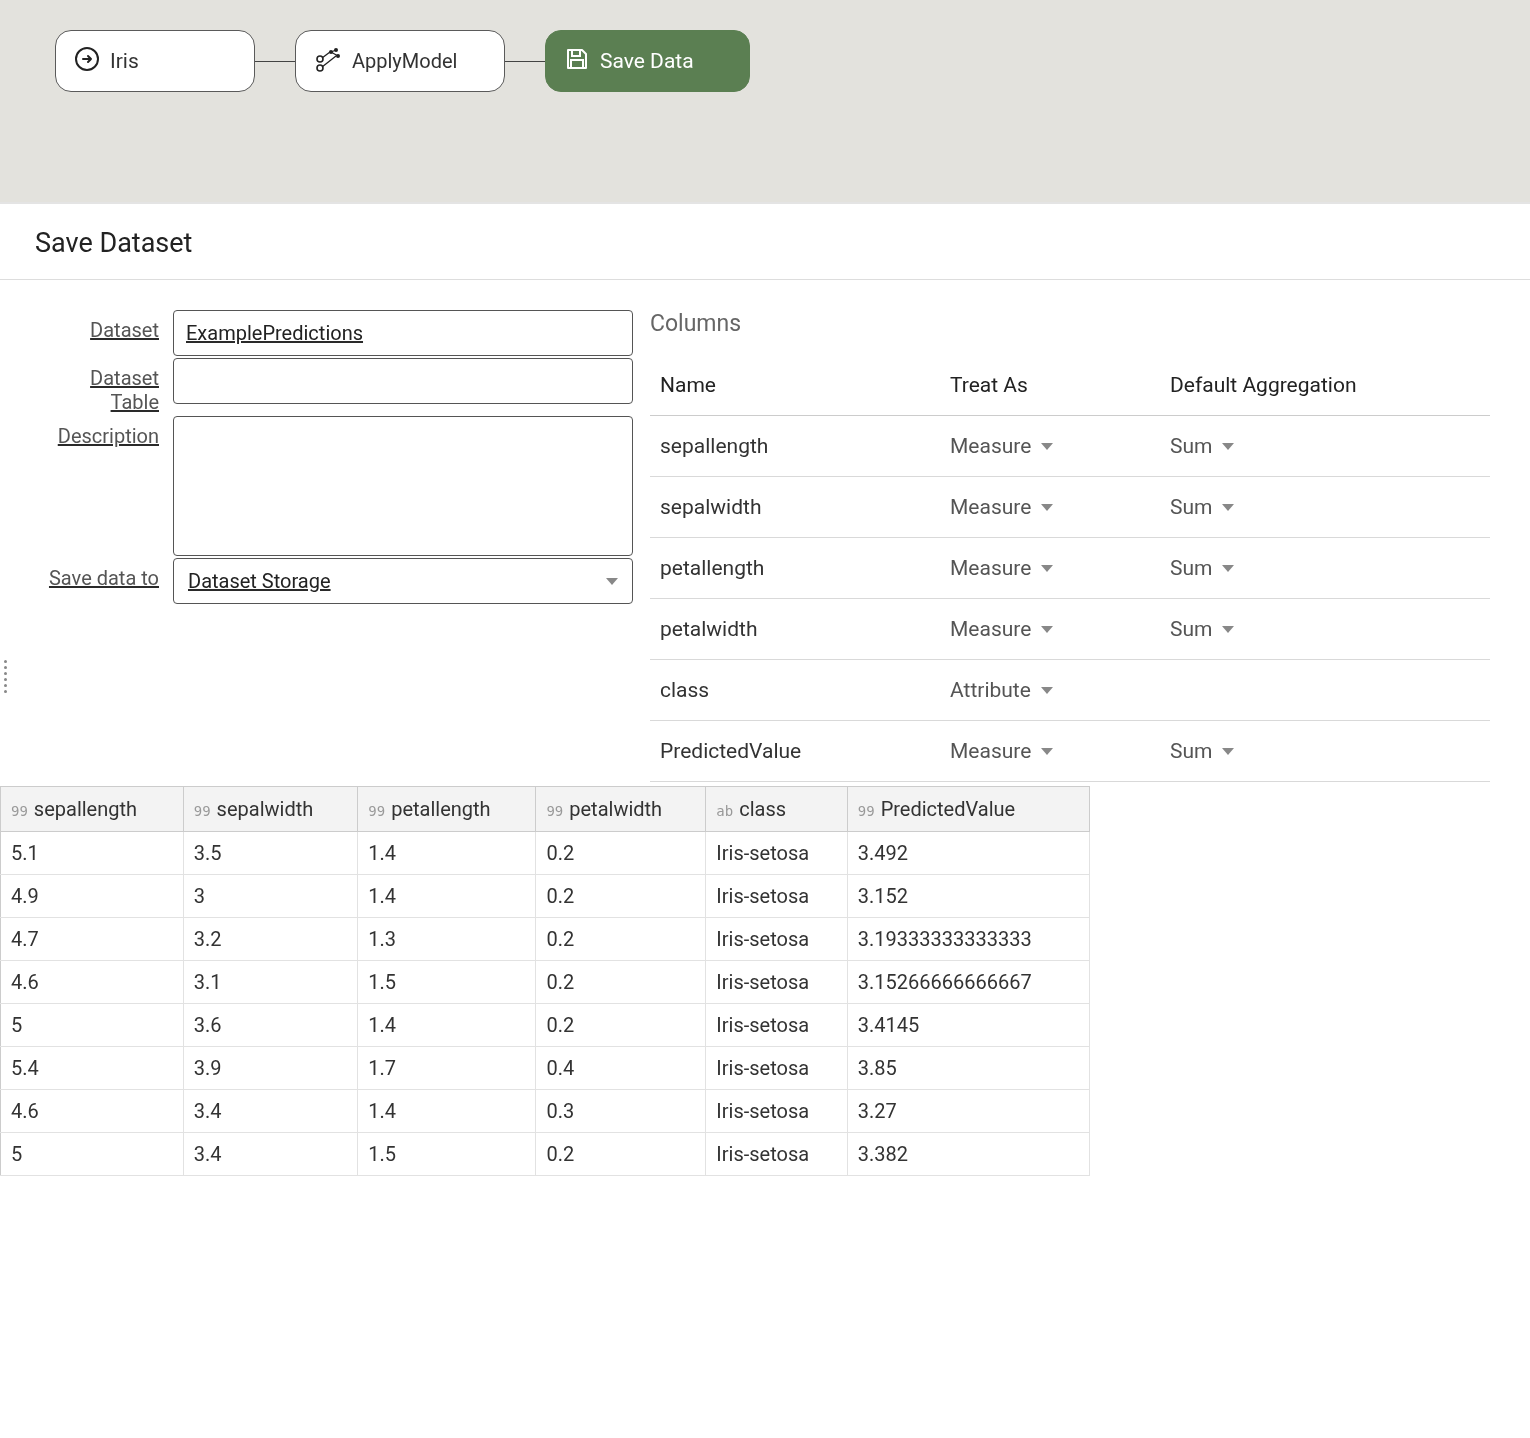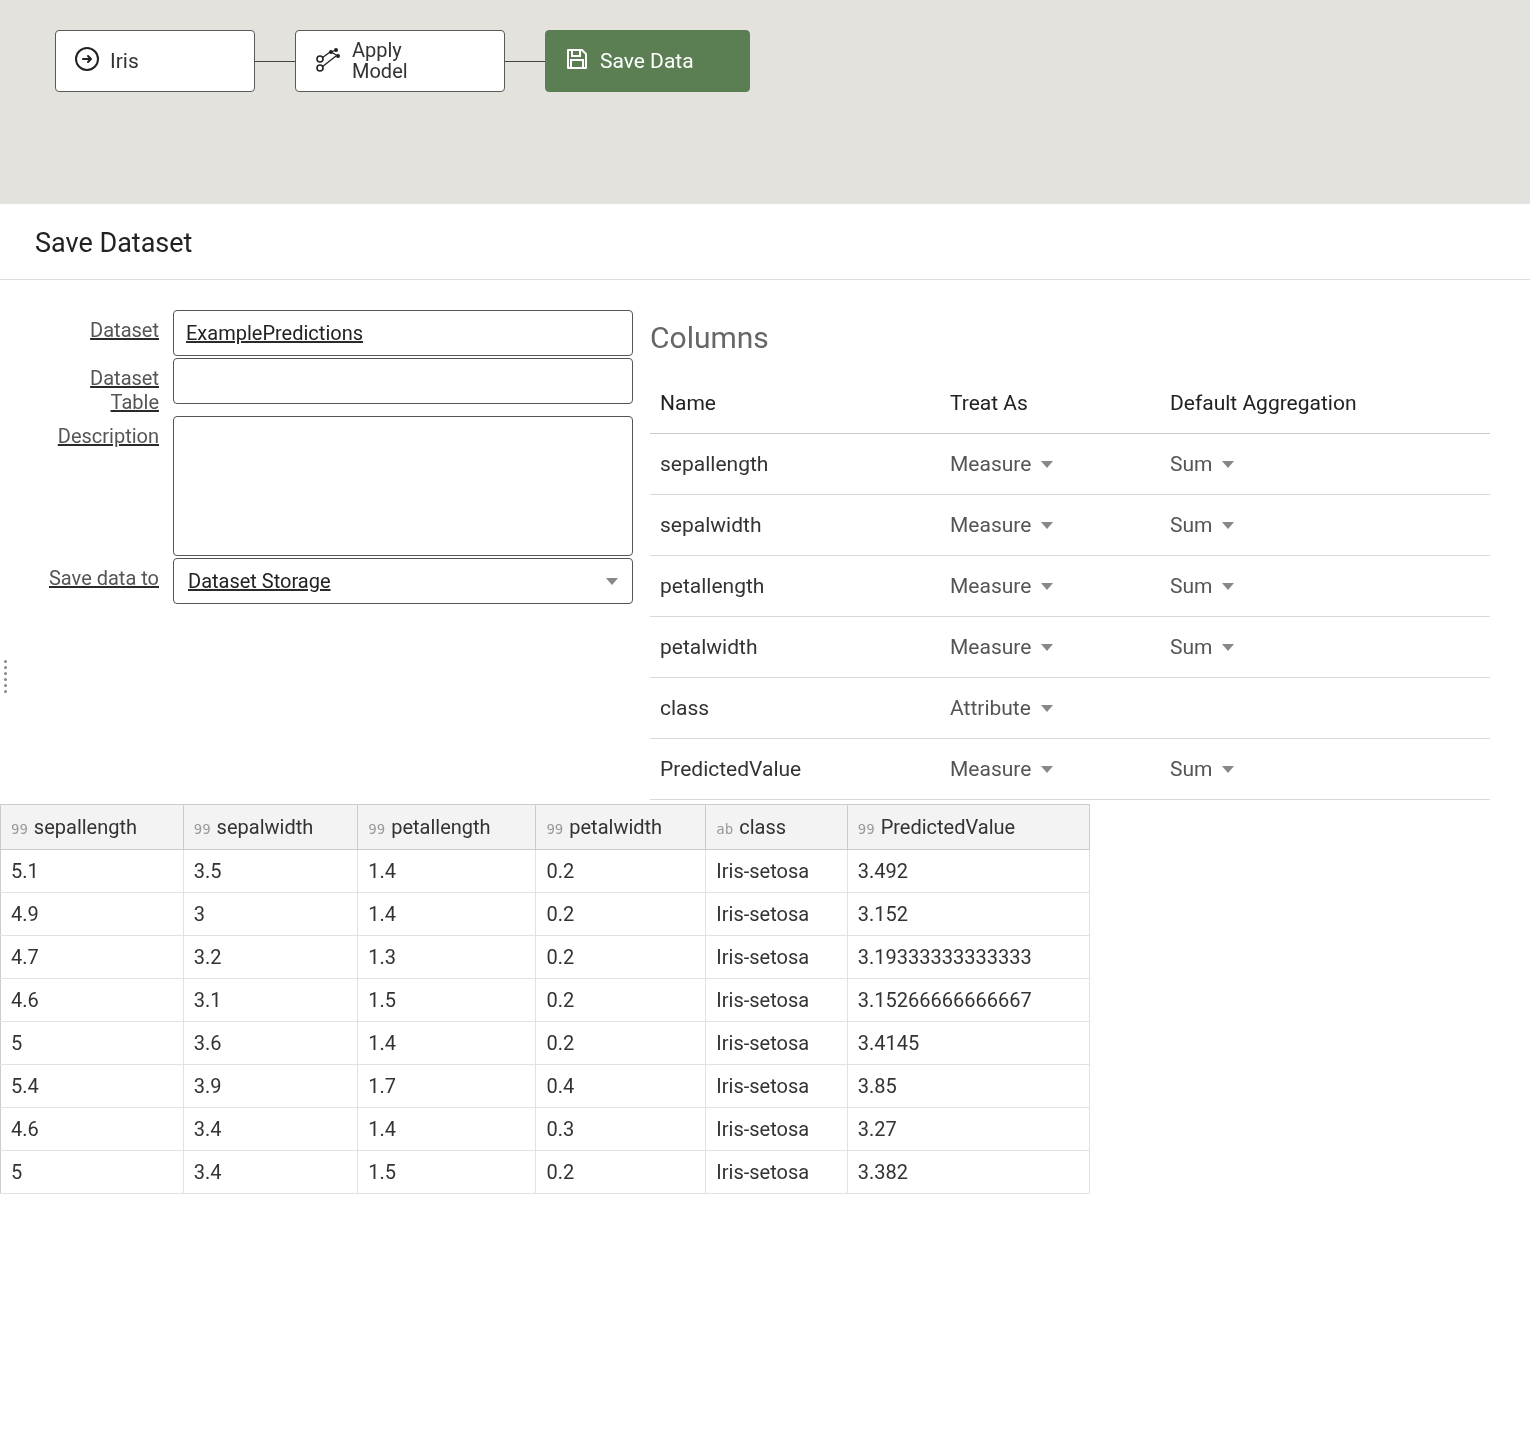--- a/index.html
+++ b/index.html
@@ -18,31 +18,31 @@
     align-items: center;
     gap: 0;
     border-bottom: 2px solid #e4e4e4;
   }
   .node {
     display: inline-flex;
     align-items: center;
     gap: 10px;
     background:#fff;
     border: 1.5px solid #5a5a5a;
-    border-radius: 4px;
+    border-radius: 16px;
     height: 62px;
     padding: 0 24px 0 18px;
     font-size: 21px;
     color:#333;
     cursor: pointer;
     min-width: 200px;
   }
   .node .icon { flex: 0 0 auto; }
   .node-apply { min-width: 210px; }
-  .node-apply .label-stack { display:flex; flex-direction:column; line-height:1.05; font-size:20px;}
+  .node-apply .label-stack { display:flex; flex-direction:row; line-height:1.05; font-size:20px;}
   .node-active {
     background: #5b7f52;
     border-color: #5b7f52;
     color: #fff;
     min-width: 205px;
   }
   .connector {
     width: 40px;
     height: 0;
     border-top: 1.5px solid #444;
@@ -127,23 +127,22 @@
     width:26px;height:26px;border:2px solid #333;border-radius:4px;background:#fff;cursor:pointer;
   }
   
   .columns-col {
     flex:1;
     padding-right:40px;
   }
   .columns-col h3 {
     font-weight:400;
     color:#666;
-    font-size:30px;
+    font-size:23px;
     margin-bottom: 18px;
-    margin-top: 10px;
   }
   .col-def-header, .col-def-row {
     display:grid;
     grid-template-columns: 290px 220px 240px;
     align-items:center;
     padding: 18px 10px;
     border-bottom: 1px solid #d9d9d9;
     font-size:21px;
     color:#333;
   }

